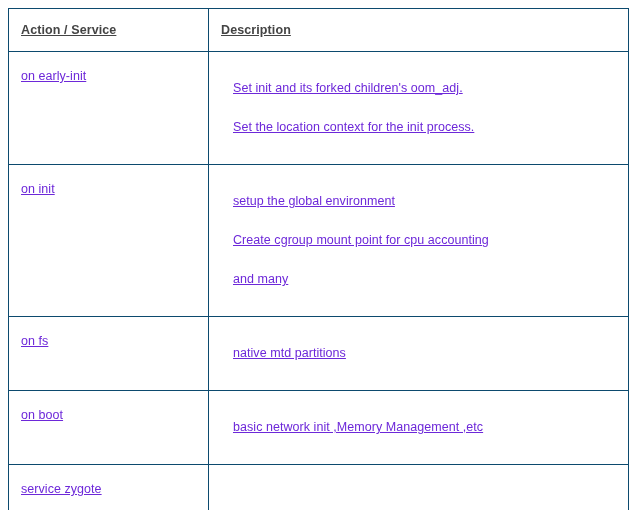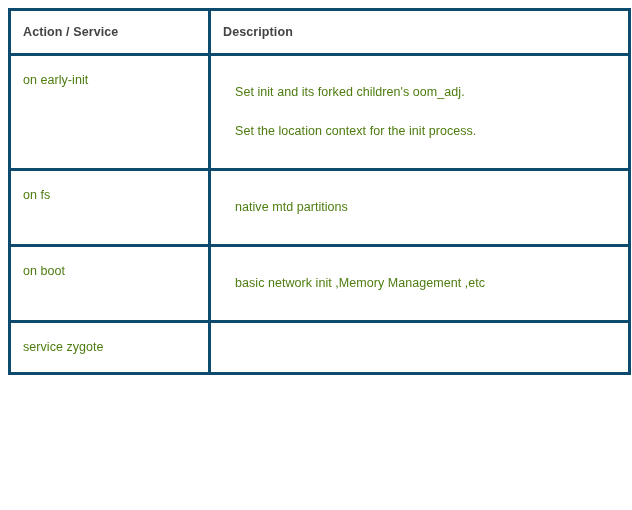--- a/index.html
+++ b/index.html
@@ -27,42 +27,43 @@
     table-layout: fixed;
     width: 620px;
     background: #ffffff;
   }
 
   table.init-table col.col-action { width: 200px; }
   table.init-table col.col-desc   { width: 420px; }
 
   table.init-table th,
   table.init-table td {
-    border: 3px solid #0c4a6e;
+    border: 1px solid #0c4a6e;
     vertical-align: top;
     padding: 0;
+    text-decoration: underline;
   }
 
   
   table.init-table thead th {
     height: 42px;
     padding: 0 0 0 12px;
     text-align: left;
     font-size: 12.5px;
     font-weight: bold;
     color: #444444;
     letter-spacing: 0.1px;
     vertical-align: middle;
   }
 
   
   table.init-table tbody td {
     font-size: 12.5px;
     font-weight: normal;
-    color: #4d7c0f;
+    color: #6d28d9;
     line-height: 27px;
     padding: 11px 14px 11px 12px;
     letter-spacing: 0.05px;
   }
 
   table.init-table tbody td.action-cell {
     white-space: nowrap;
   }
 
   
@@ -98,20 +99,28 @@
       </tr>
     </thead>
     <tbody id="table-body">
         <tr>
           <td class="action-cell">on early-init</td>
           <td>
             <p>Set init and its forked children's oom_adj.</p>
             <p>Set the location context for the init process.</p>
           </td>
         </tr>
+        <tr>
+          <td class="action-cell">on init</td>
+          <td>
+            <p>setup the global environment</p>
+            <p>Create cgroup mount point for cpu accounting</p>
+            <p>and many</p>
+          </td>
+        </tr>
         <tr class="row-single">
           <td class="action-cell">on fs</td>
           <td>
             <p>native mtd partitions</p>
           </td>
         </tr>
         <tr class="row-single">
           <td class="action-cell">on boot</td>
           <td>
             <p>basic network init ,Memory Management ,etc</p>

